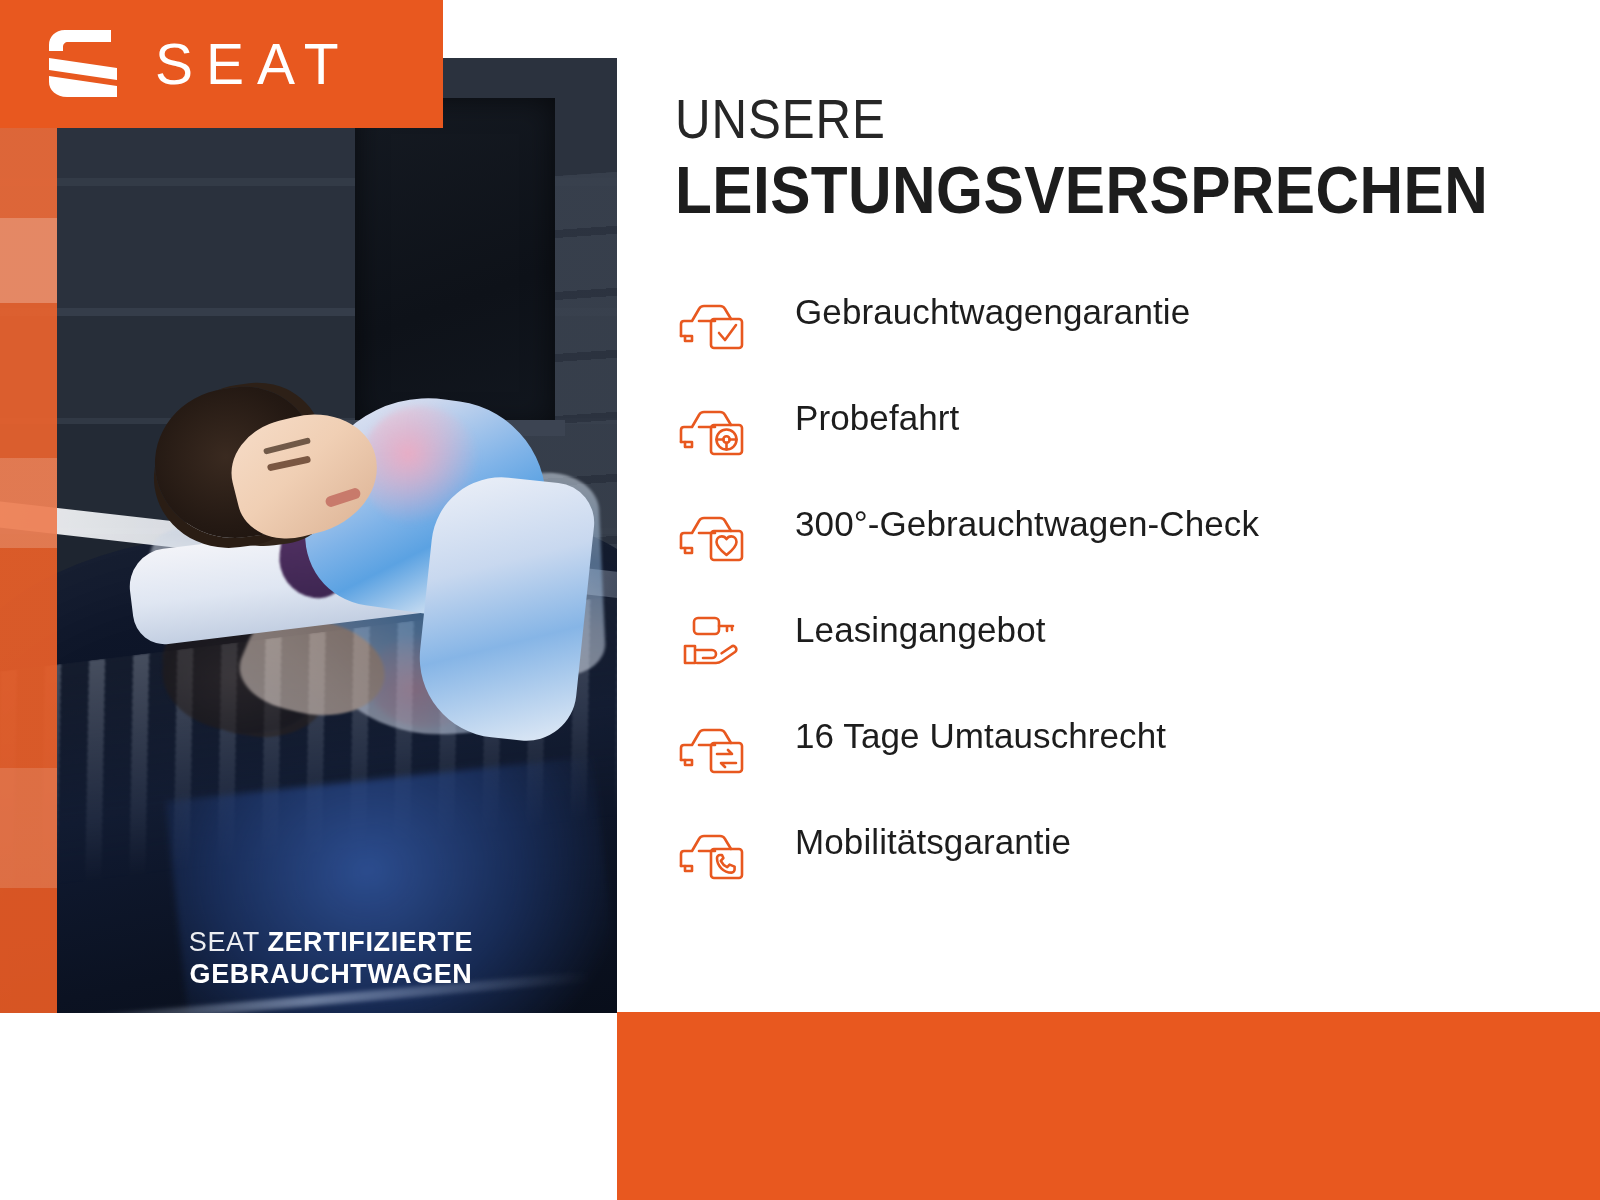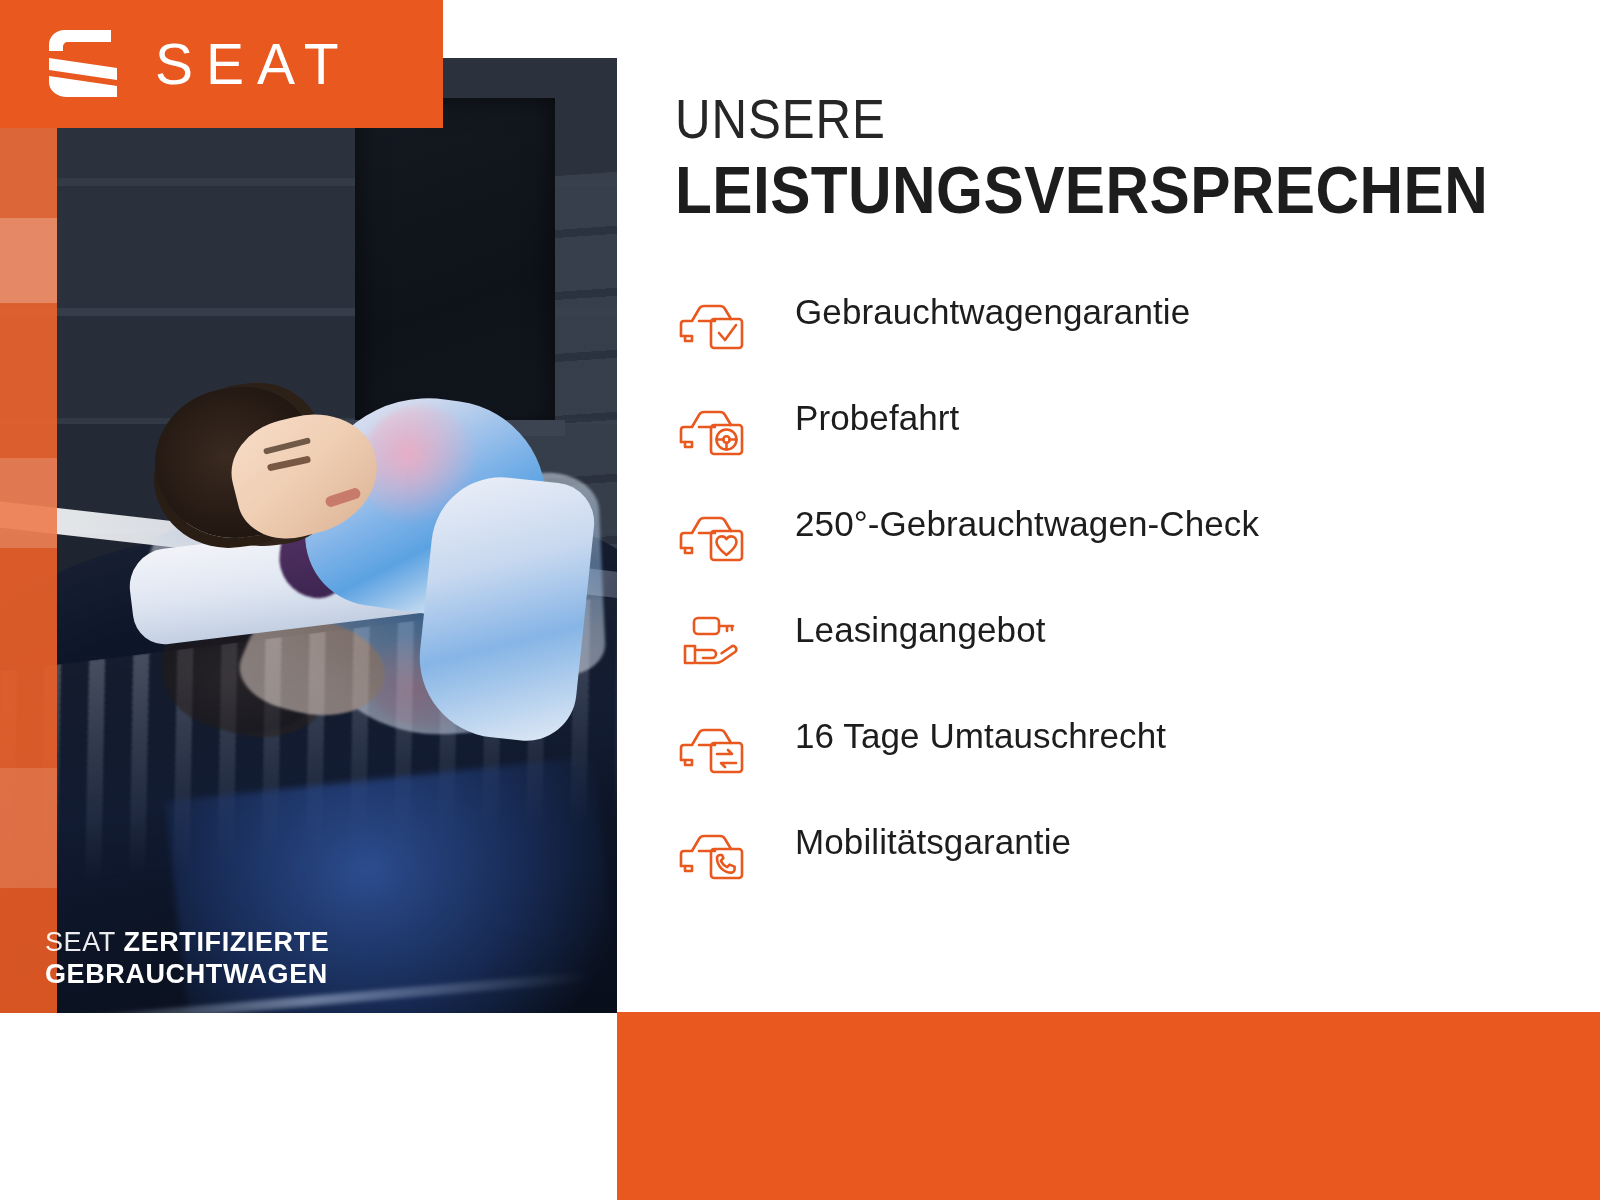--- a/index.html
+++ b/index.html
@@ -307,20 +307,21 @@
         rgba(255,255,255,.16) 640px, rgba(255,255,255,.16) 760px,
         rgba(255,255,255,.02) 760px, rgba(255,255,255,.02) 885px);
   }
 
   
   .photo-caption {
     position: absolute;
     left: 5px;
     right: 0;
     bottom: 22px;
+    text-align: center;
     z-index: 7;
     line-height: 1.18;
     padding-left: 40px;
   }
   .caption-line { color: #ffffff; font-size: 27px; letter-spacing: .6px; }
   .caption-light { font-weight: 400; opacity: .92; }
   .caption-bold  { font-weight: 700; }
 
   
   .orange-block {
@@ -504,21 +505,21 @@
         <span class="promise-icon">
           <svg viewBox="0 0 78 64" fill="none" stroke="#E8581F" stroke-width="2.6" stroke-linecap="round" stroke-linejoin="round">
             <path d="M6 44 V32 c0-2 1-3 3-3 h8 l7-12 c1-2 3-3 5-3 h16 c2 0 4 1 5 3 l6 10"></path>
             <path d="M6 44 h10"></path>
             <path d="M24 29 h16"></path>
             <path d="M10 44 v5 h7 v-5"></path>
             <rect x="36" y="27" width="31" height="29" rx="3"></rect>
             <path d="M51.5 51 c-7-5.5-10-9-10-13 0-3.2 2.4-5.6 5.3-5.6 2 0 3.7 1.1 4.7 2.8 1-1.7 2.7-2.8 4.7-2.8 2.9 0 5.3 2.4 5.3 5.6 0 4-3 7.5-10 13z"></path>
           </svg>
         </span>
-        <span class="promise-label">250°-Gebrauchtwagen-Check</span>
+        <span class="promise-label">300°-Gebrauchtwagen-Check</span>
       </div>
 
       <div class="promise-item">
         <span class="promise-icon">
           <svg viewBox="0 0 78 64" fill="none" stroke="#E8581F" stroke-width="2.6" stroke-linecap="round" stroke-linejoin="round">
             <rect x="19" y="8" width="25" height="16" rx="4"></rect>
             <path d="M44 16 h14 M52 16 v5 M57 16 v4"></path>
             <path d="M10 36 h10 v17 H10z"></path>
             <path d="M22 53 h19 c2 0 4-.7 6-2 l13-9c1.6-1.2 1.8-3.3.6-4.7-1.1-1.3-3-1.6-4.4-.6l-9.6 6.6"></path>
             <path d="M22 40 h15c2.2 0 4 1.8 4 4s-1.8 4-4 4H28"></path>

